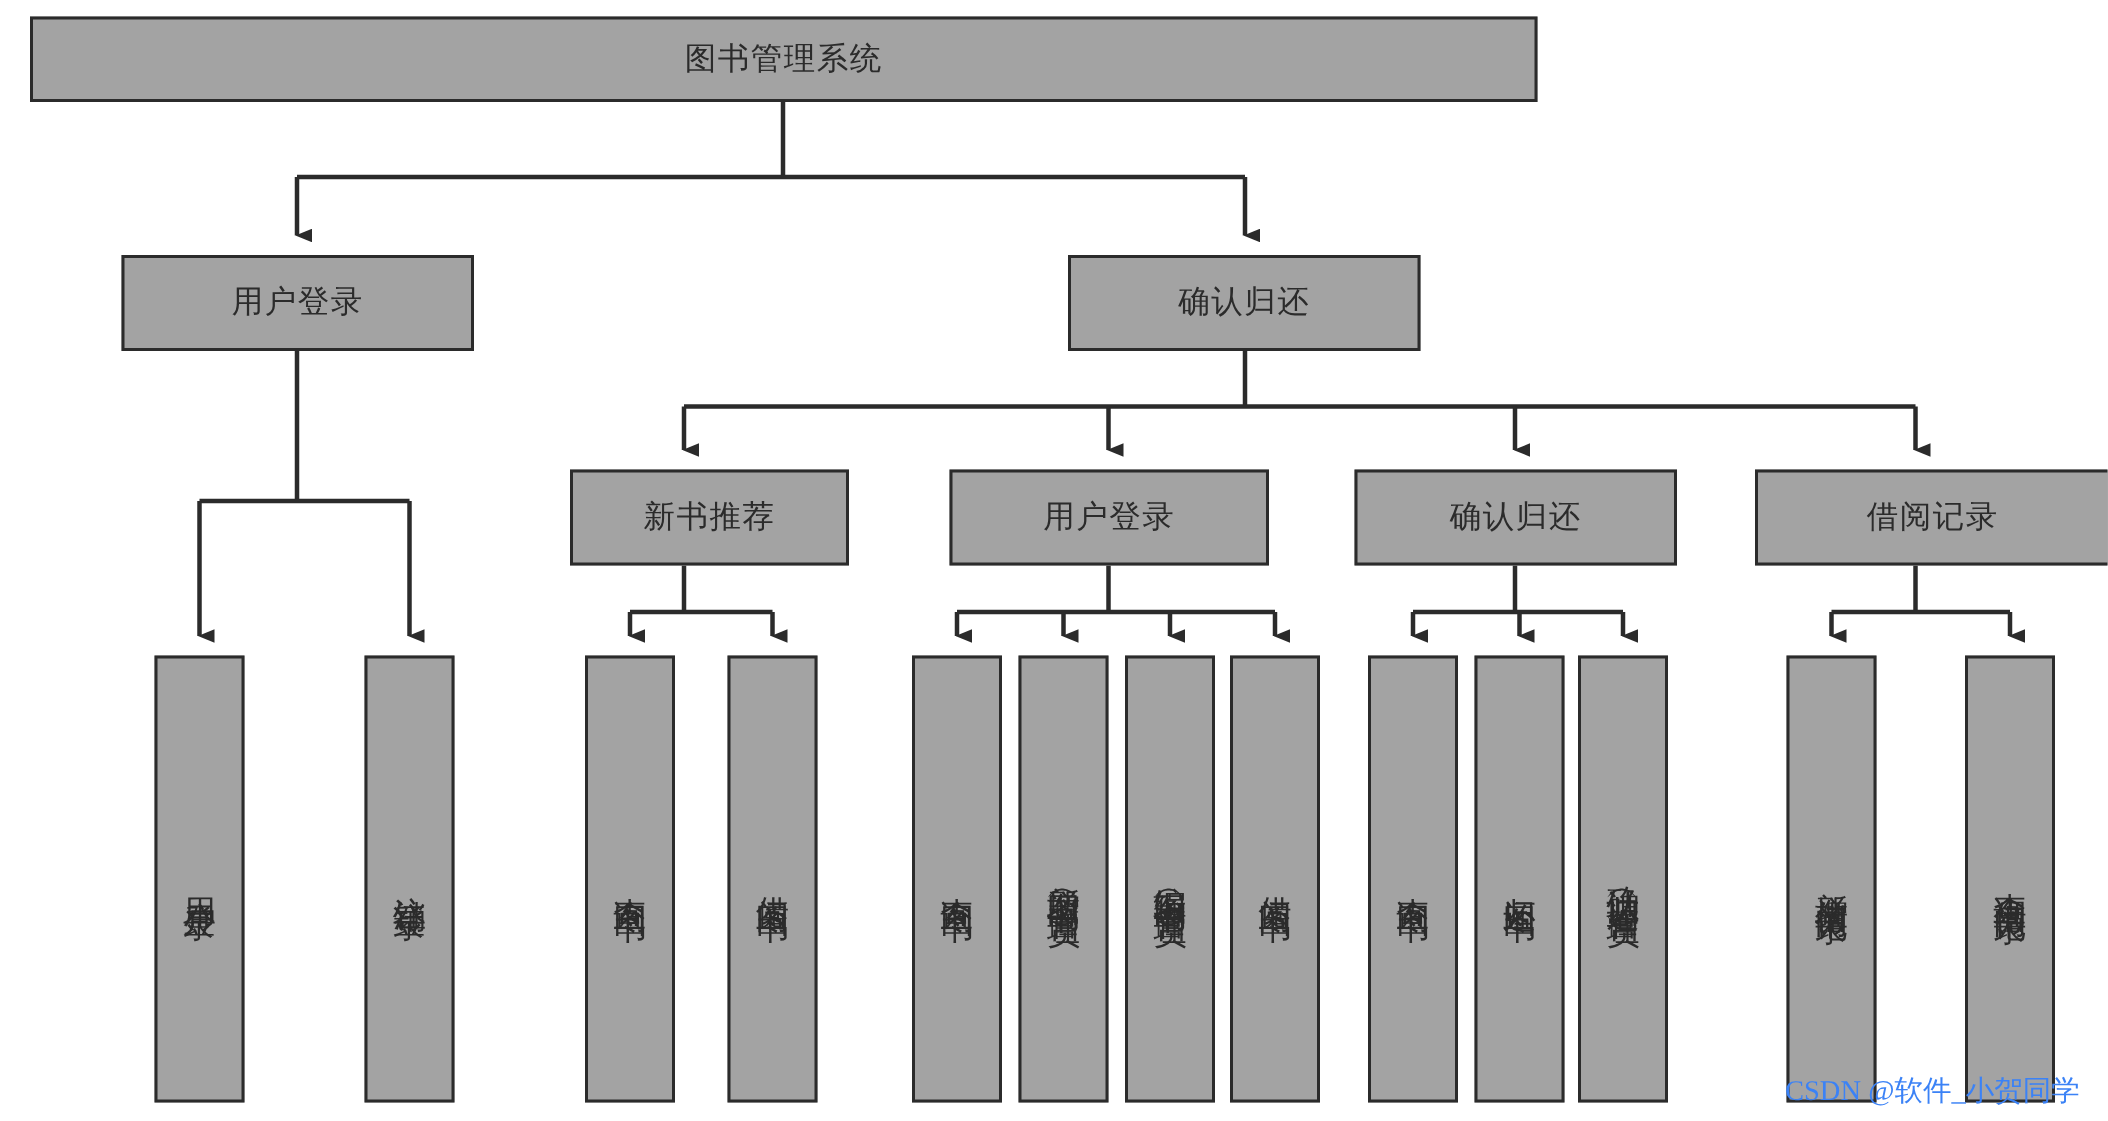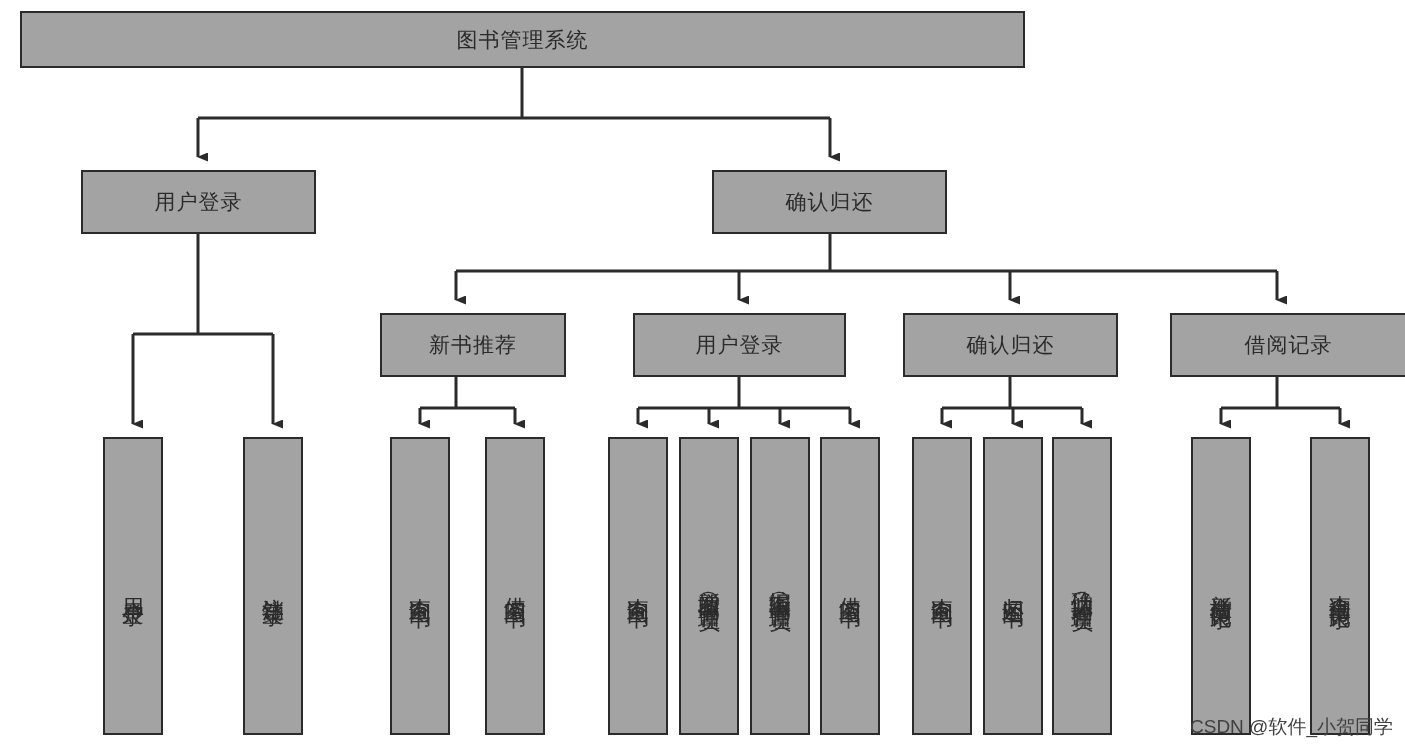--- a/index.html
+++ b/index.html
@@ -6,22 +6,22 @@
   body{width:1405px;height:747px;overflow:hidden;font-family:"Liberation Sans","DejaVu Sans",sans-serif;}
   #diagram-root{position:relative;width:1405px;height:747px;background:#fff;}
   svg.wire-layer{position:absolute;left:0;top:0;width:1405px;height:747px;pointer-events:none;}
   .node{position:absolute;box-sizing:border-box;background:#a3a3a3;border:2px solid #2b2b2b;
         display:flex;align-items:center;justify-content:center;}
   .node .label{color:#2b2b2b;line-height:1.12;text-align:center;white-space:pre;}
   .node.horiz .label{font-size:21px;letter-spacing:1px;}
   .node.vert{align-items:center;justify-content:center;}
   .node.vert .label{writing-mode:vertical-rl;text-orientation:upright;font-size:22px;
                     letter-spacing:3px;line-height:1.0;}
-  #watermark{position:absolute;color:#404040;font-size:19px;white-space:nowrap;
-             font-family:Liberation Sans, sans-serif;}
+  #watermark{position:absolute;color:#3b82f6;font-size:19px;white-space:nowrap;
+             font-family:Liberation Serif, serif;}
 </style>
 </head>
 <body>
 
 <div id="diagram-root">
 
   <svg class="wire-layer" viewBox="0 0 1405 747" xmlns="http://www.w3.org/2000/svg">
     <defs>
       <marker id="arrowhead" markerWidth="9" markerHeight="11" refX="4.5" refY="10" orient="auto" markerUnits="userSpaceOnUse">
         <path d="M0,0 L9,0 L4.5,11 Z" fill="#2b2b2b"></path>

